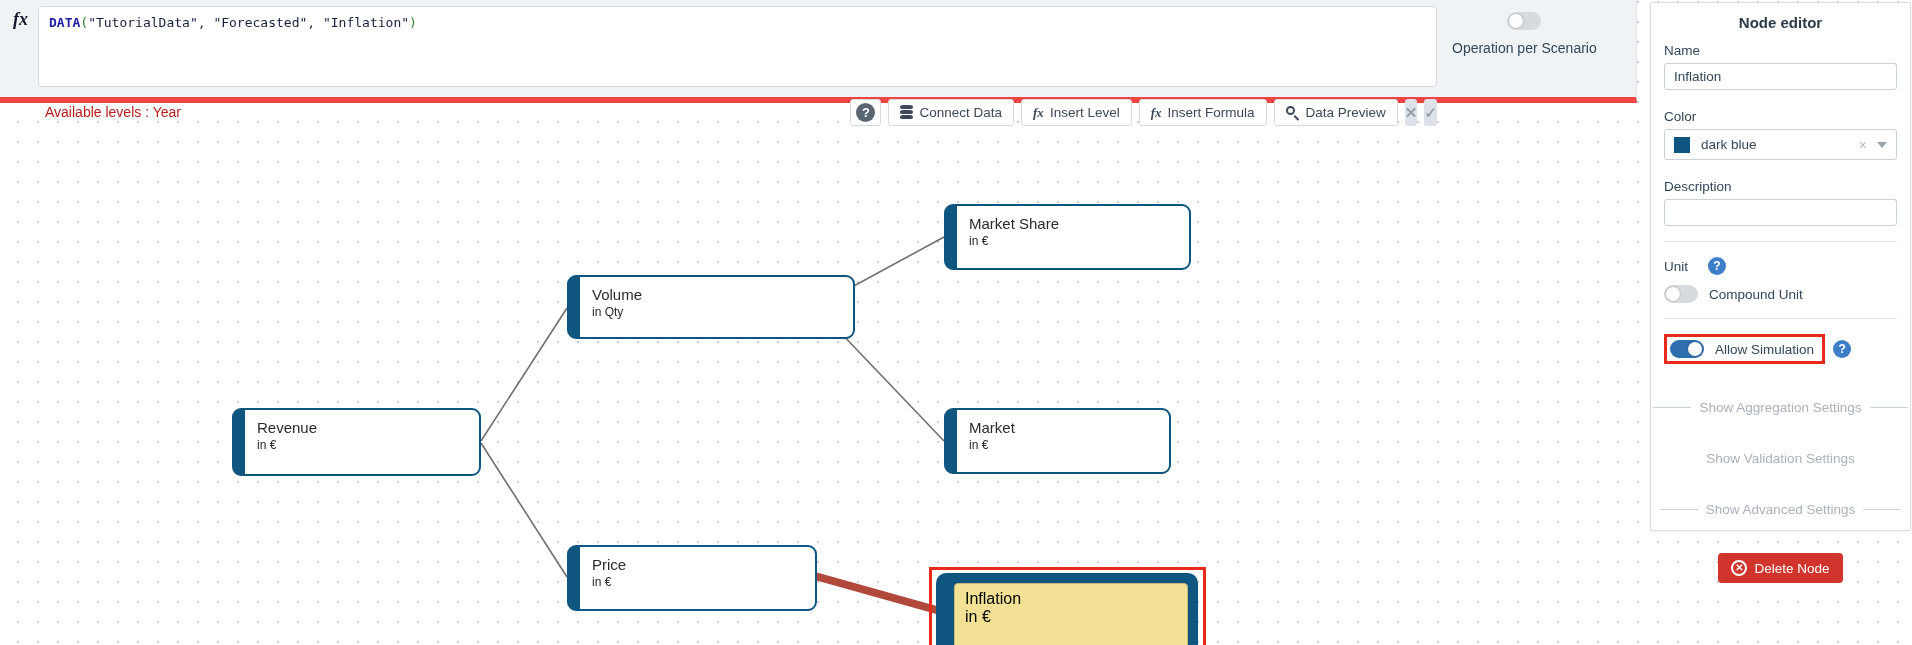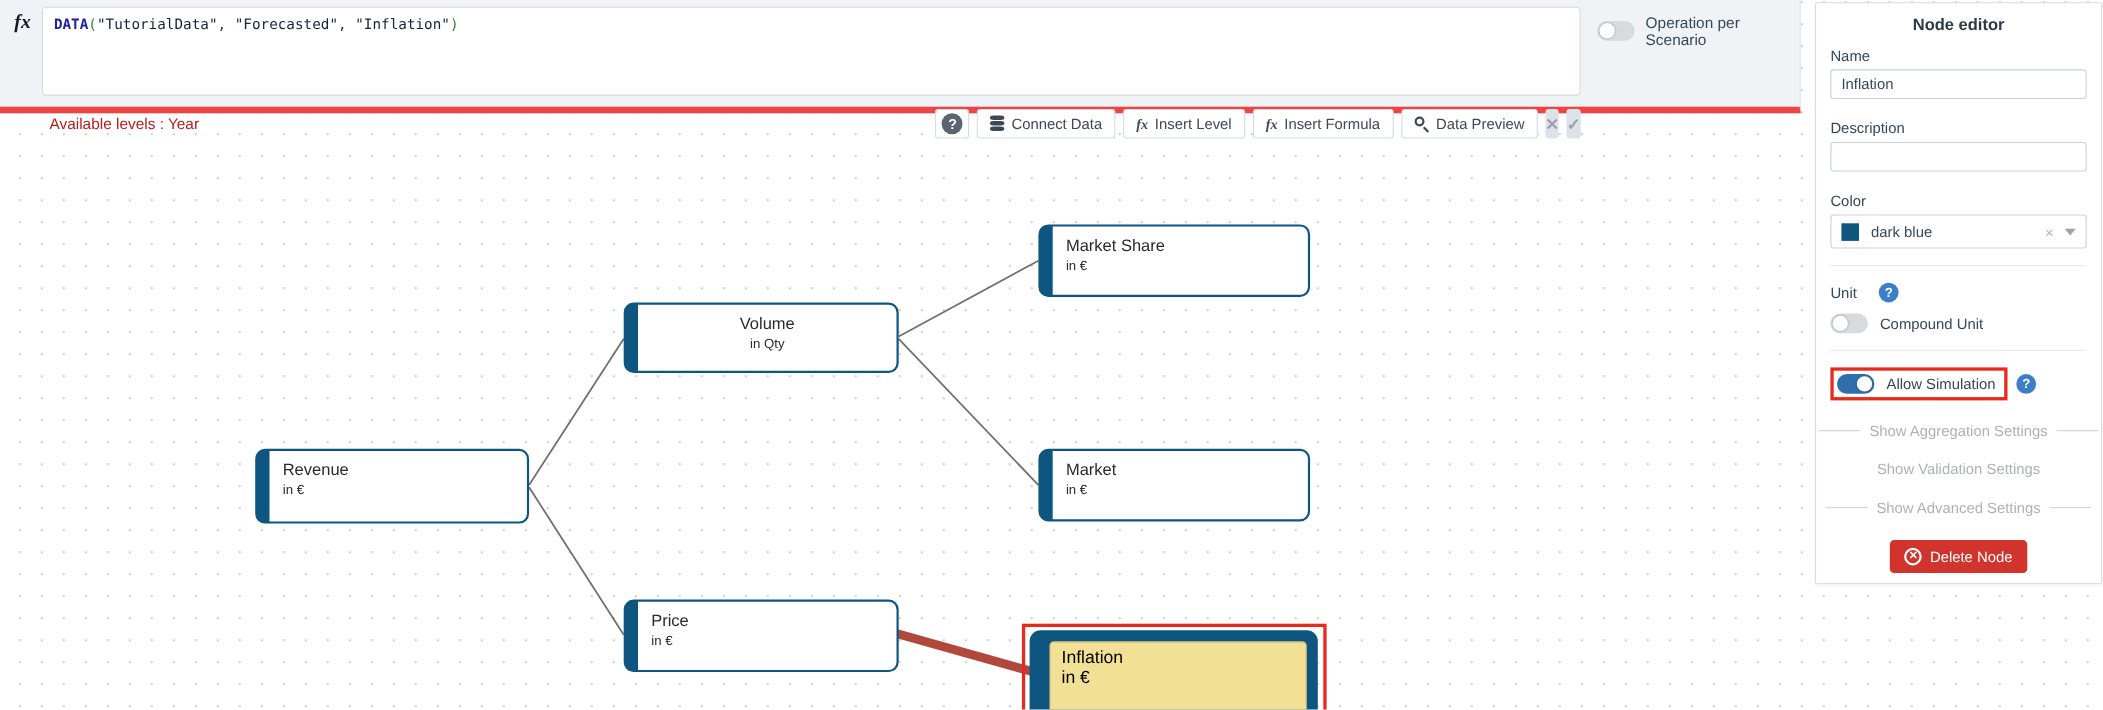--- a/index.html
+++ b/index.html
@@ -21,23 +21,23 @@
     background:#fff;
     border:2.5px solid #0e5680;
     border-left:13px solid #0e5680;
     border-radius:9px;
     padding:9px 12px;
   }
   .node .title { font-size:15px; color:#2a2a2a; line-height:1.25; }
   .node .sub   { font-size:12px; color:#2a2a2a; line-height:1.3; }
 
   #node-revenue      { left:232px; top:408px; width:249px; height:68px; }
-  #node-volume       { left:567px; top:275px; width:250px; height:64px;text-align:center; }
+  #node-volume       { left:567px; top:275px; width:288px; height:64px; }
   #node-market-share { left:944px; top:204px; width:247px; height:66px; }
-  #node-market       { left:944px; top:408px; width:247px; height:66px; }
+  #node-market       { left:944px; top:408px; width:227px; height:66px; }
   #node-price        { left:567px; top:545px; width:250px; height:66px; }
 
   
   .selection-red-box {
     position:absolute; z-index:3;
     left:929px; top:567px; width:277px; height:90px;
     border:3px solid #e8291c;
   }
   .node-selected {
     position:absolute; z-index:4;
@@ -70,21 +70,21 @@
     background:#fff; border:1px solid #d4dae0; border-radius:4px;
     padding:8px 10px;
     font-family:"DejaVu Sans Mono", monospace; font-size:13px; color:#1c2e4a;
     cursor:text;
   }
   .code-fn    { color:#1f21a6; font-weight:bold; }
   .code-paren { color:#2e7d32; }
   .code-str   { color:#16213e; }
   .code-sep   { color:#333; }
 
-  .op-scenario { position:absolute; left:1452px; top:12px; display:flex; align-items:center; gap:10px; }
+  .op-scenario { position:absolute; left:1452px; top:12px; display:flex; align-items:center; gap:10px;flex-direction:column; }
   .op-scenario .lbl { font-size:14px; color:#33475b; }
 
   .levels-text { position:absolute; left:45px; top:104px; font-size:14px; color:#b91c1c; }
 
   .fb-buttons {
     position:absolute; top:99px; left:876px; width:561px;
     display:flex; align-items:center; gap:7px; justify-content:flex-end;
   }
   .btn {
     display:inline-flex; align-items:center; gap:6px;
@@ -147,21 +147,21 @@
     padding:0 9px; cursor:pointer;
   }
   .select .swatch { width:16px; height:16px; background:#0e5680; margin-right:11px; flex:0 0 auto; }
   .select .val { flex:1; color:#33475b; }
   .select .clear-x { color:#b3bac1; font-size:14px; margin-right:10px; }
   .caret { width:0; height:0; border-left:5px solid transparent; border-right:5px solid transparent; border-top:6px solid #9aa4ad; flex:0 0 auto; }
   .divider { border:none; border-top:1px solid #e3e8ec; margin:15px 0; }
   .toggle-row { display:flex; align-items:center; gap:11px; margin-bottom:6px; }
   .allow-sim-wrap { display:flex; align-items:center; gap:8px; margin:2px 0 10px;text-align:right; }
   .red-outline { display:flex; align-items:center; gap:11px; border:3px solid #e8291c; padding:3px 8px 3px 3px; }
-  .show-link { display:flex; align-items:center; justify-content:center; gap:8px; color:#a9b2ba; margin:20px 0; cursor:pointer; white-space:nowrap; }
+  .show-link { display:flex; align-items:center; justify-content:center; gap:8px; color:#a9b2ba; margin:36px 0; cursor:pointer; white-space:nowrap; }
   .show-link .dash { flex:0 0 38px; border-top:1px solid #ccd3d9; }
   .delete-btn {
     display:flex; align-items:center; gap:7px; margin:22px auto 0;
     background:#d0342c; color:#fff; border:none; border-radius:4px;
     padding:7px 13px; font-size:13.5px; cursor:pointer;
   }
   .ban-icon {
     width:16px; height:16px; border-radius:50%; border:2px solid #fff;
     display:inline-flex; align-items:center; justify-content:center;
     font-size:10px; font-weight:bold; color:#fff; line-height:1;
@@ -258,37 +258,37 @@
     </button>
   </div>
 </div>
 
 <div class="panel">
   <h2>Node editor</h2>
 
   <div class="field">
     <label class="field-label">Name</label>
     <input class="text-input" type="text" value="Inflation" style="">
-  </div>
-
-  <div class="field" style="margin-top:19px;">
-    <label class="field-label">Description</label>
-    <input class="text-input" type="text" value="" style="">
   </div>
 
   <div class="field" style="margin-top:19px; margin-bottom:0;">
     <label class="field-label">Color</label>
     <div class="select">
       <span class="swatch"></span>
       <span class="val">dark blue</span>
       <span class="clear-x">×</span>
       <span class="caret"></span>
     </div>
   </div>
 
+  <div class="field" style="margin-top:19px;">
+    <label class="field-label">Description</label>
+    <input class="text-input" type="text" value="" style="">
+  </div>
+
   <hr class="divider">
 
   <div class="field" style="margin-bottom:10px;">
     <label class="field-label" style="display:flex; align-items:center; gap:20px;">
       <span>Unit</span>
       <span class="qcircle-blue">?</span>
     </label>
   </div>
 
   <div class="toggle-row">

